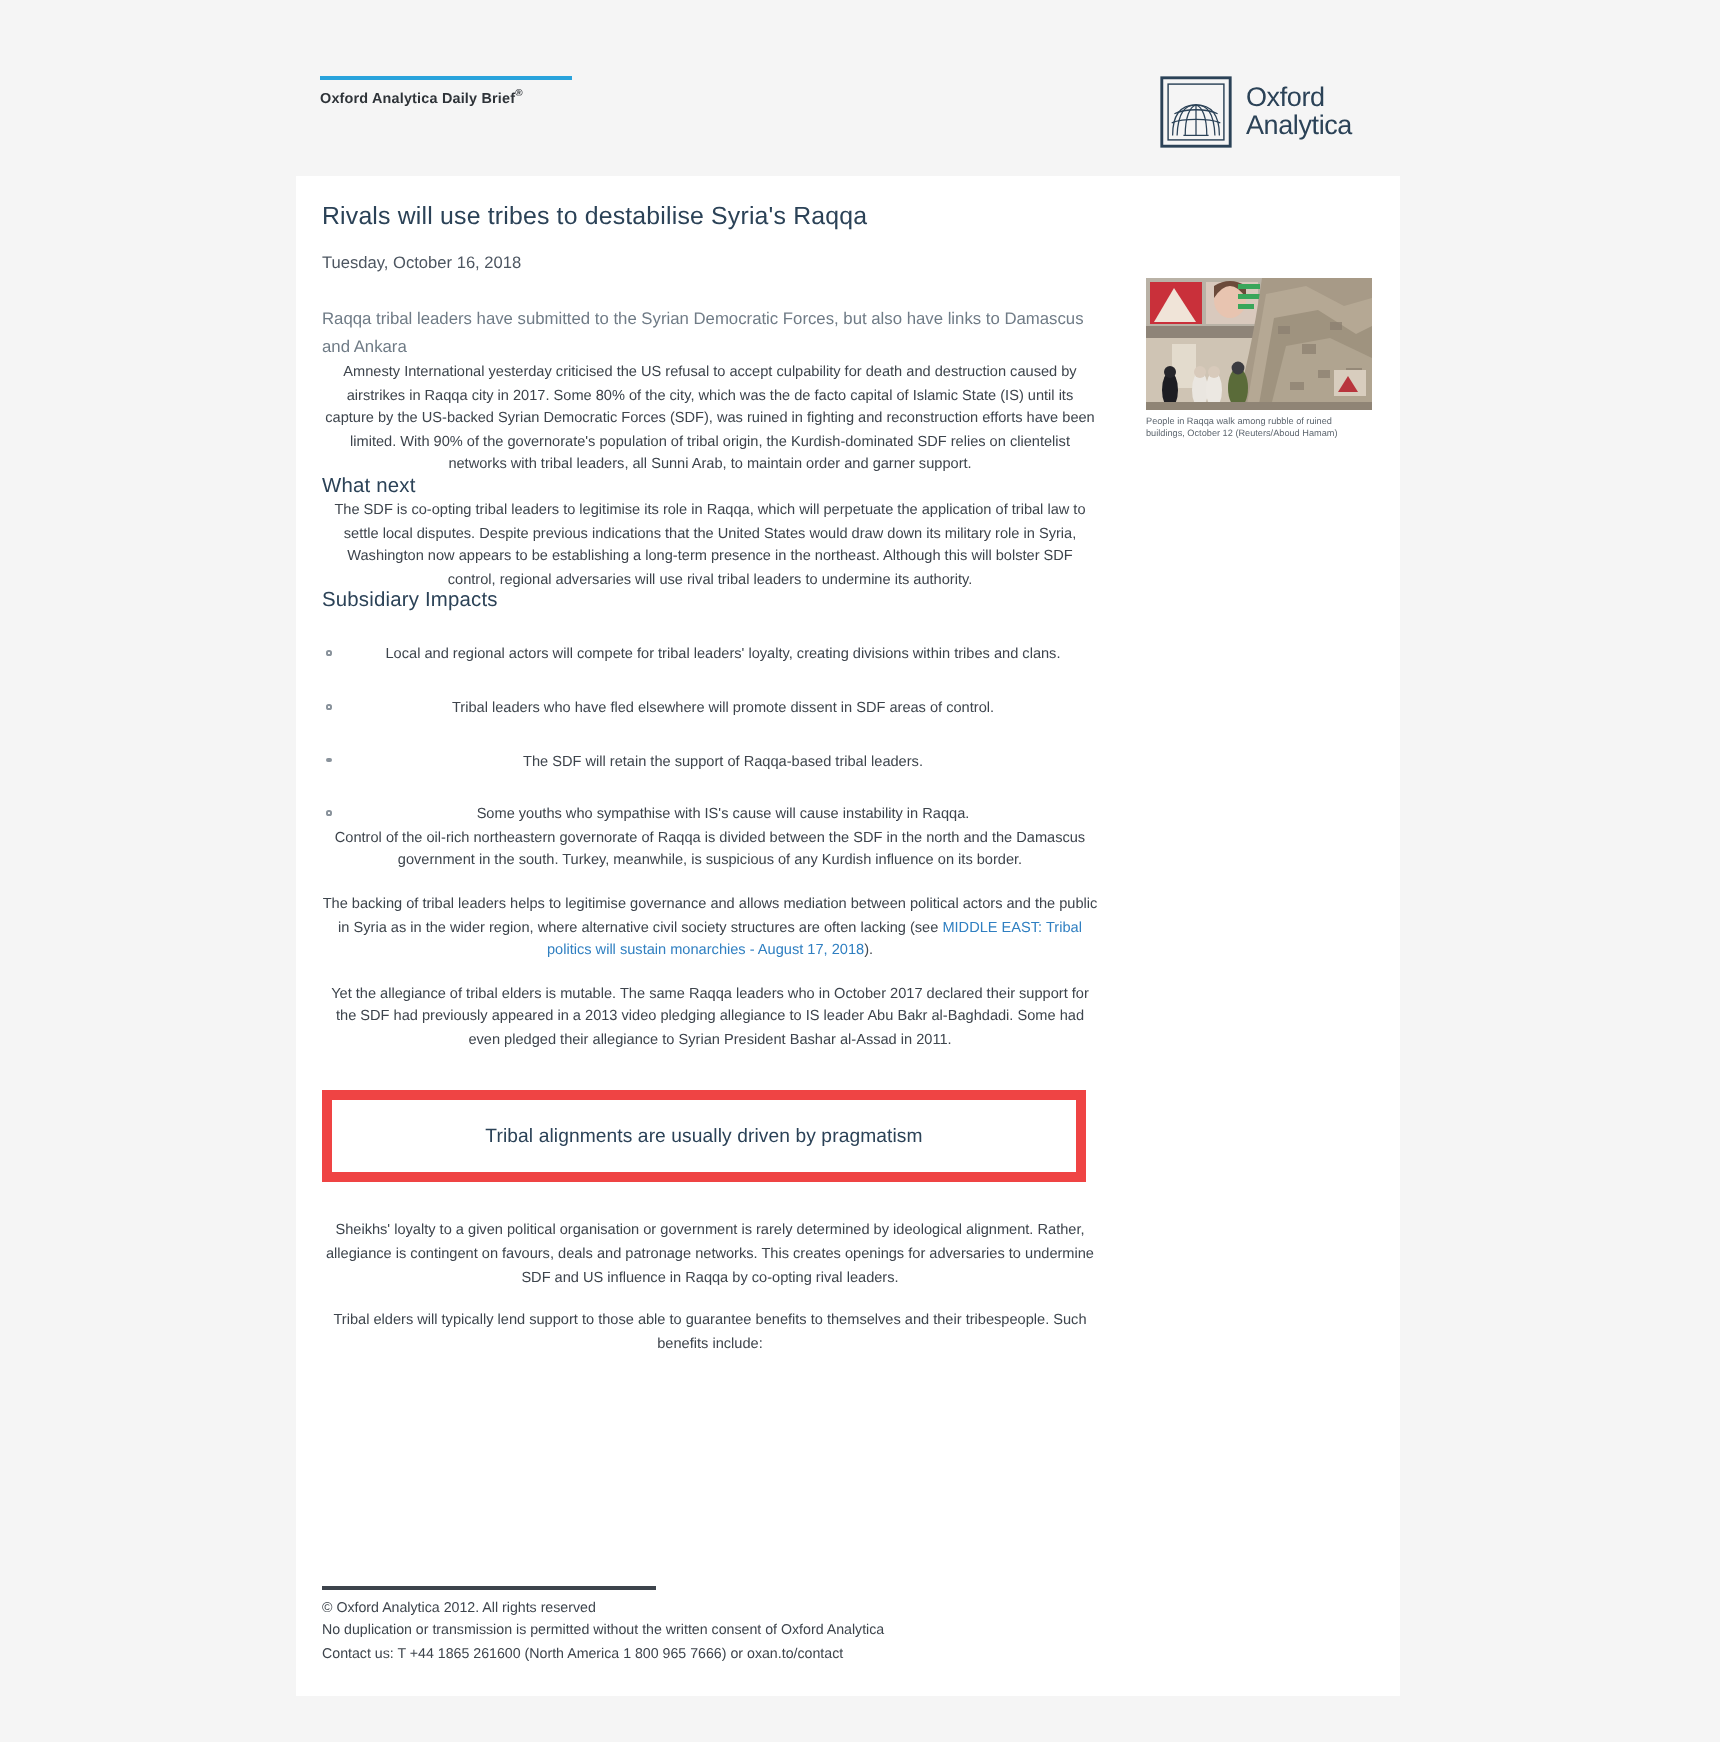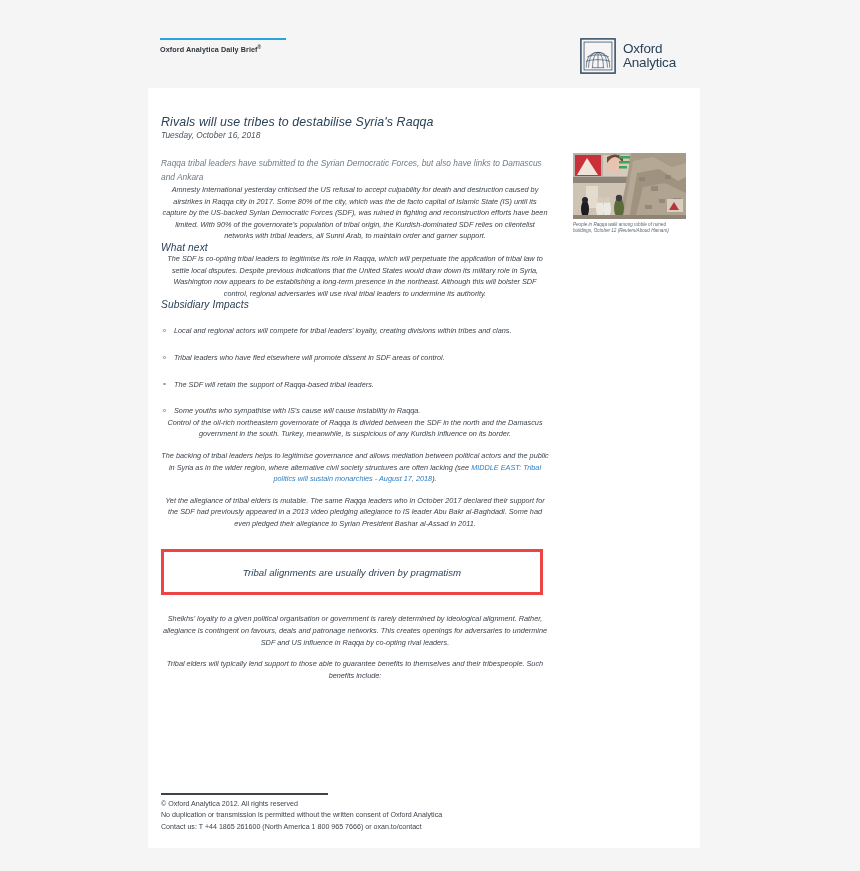--- a/index.html
+++ b/index.html
@@ -71,35 +71,34 @@
     left: 148px;
     top: 88px;
     width: 552px;
     height: 760px;
     background: #ffffff;
   }
 
   .pad {
     position: absolute;
     left: 13px;
-    top: 16px;
+    top: 2px;
     width: 525px;
-    font-style: italic;
   }
 
   h1.doc-title {
     margin: 0;
     padding-top: 11px;
     font-size: 12.4px;
     font-weight: normal;
     color: #2b4257;
     letter-spacing: 0.1px;
   }
   .doc-date {
-    margin-top: 1px;
+    margin-top: 11px;
     font-size: 8.3px;
     color: #4d5661;
   }
 
   
   .standfirst {
     margin-top: 16px;
     width: 388px;
     font-size: 8.4px;
     line-height: 14px;
@@ -154,20 +153,21 @@
     padding: 0;
     list-style: none;
   }
   ul.impacts li {
     position: relative;
     padding-left: 13px;
     margin-top: 15px;
     font-size: 7.3px;
     line-height: 11.6px;
     color: #3d444c;
+    text-align: center;
   }
   ul.impacts li::before {
     content: "";
     position: absolute;
     left: 2px;
     top: 4px;
     width: 2.6px;
     height: 2.6px;
     border: 0.7px solid #8a939c;
     border-radius: 50%;
@@ -176,21 +176,21 @@
 
   a.xref {
     color: #2f7fc1;
     text-decoration: none;
   }
 
   .pullquote {
     margin-top: 20px;
     width: 382px;
     height: 46px;
-    border: 3px solid #ef4444;
+    border: 5px solid #ef4444;
     display: flex;
     align-items: center;
     justify-content: center;
     box-sizing: border-box;
   }
   .pullquote span {
     font-size: 9.6px;
     color: #2b4257;
     letter-spacing: 0.05px;
   }

